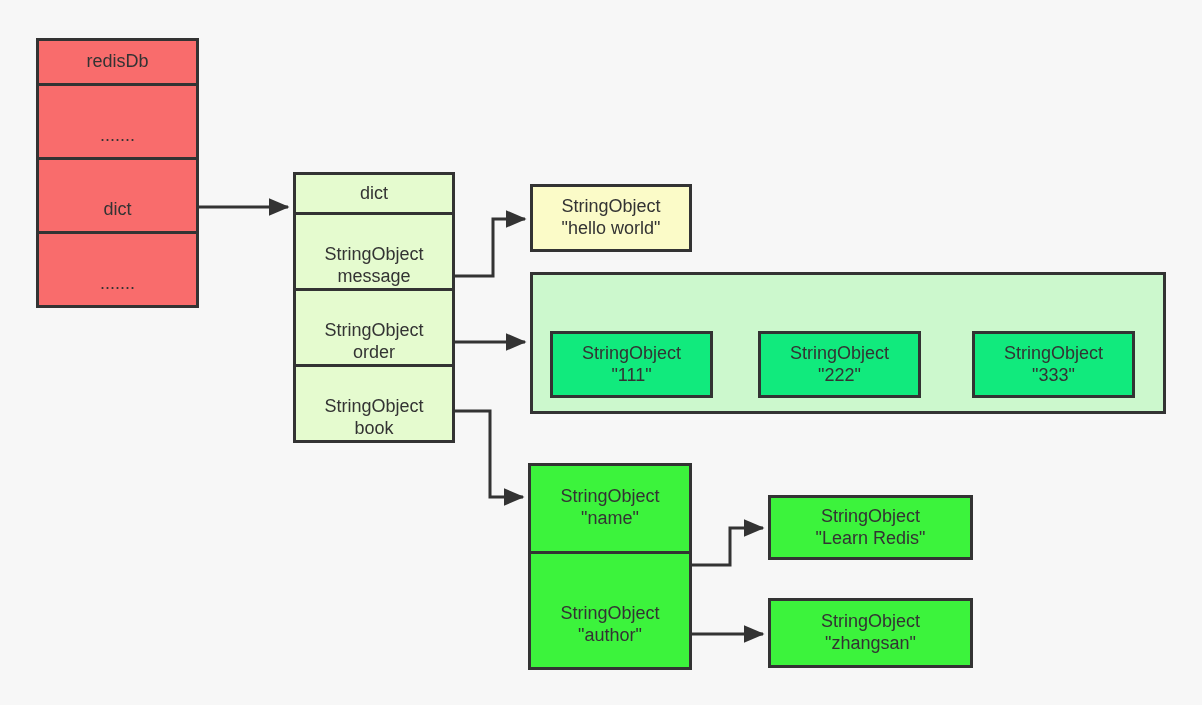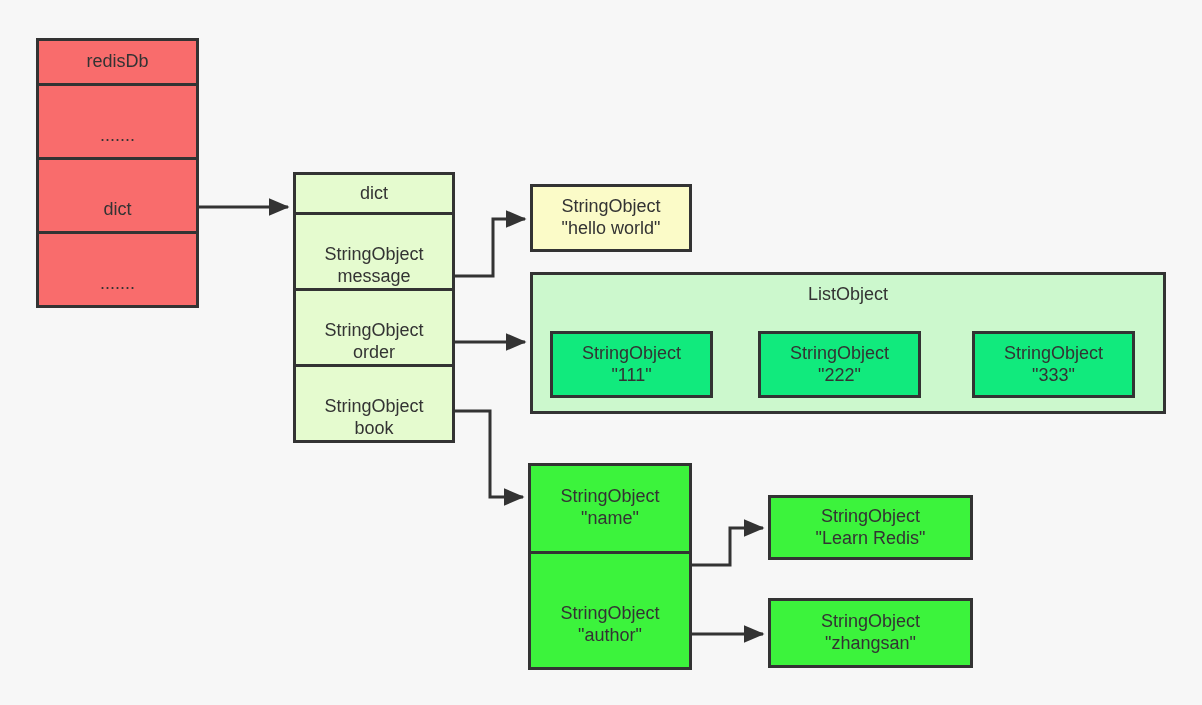--- a/index.html
+++ b/index.html
@@ -112,21 +112,20 @@
     <div class="cell">StringObject
 order</div>
     <div class="cell">StringObject
 book</div>
   </div>
 
   <div id="string-hello" class="box fill-yellow">StringObject
 "hello world"</div>
 
   <div id="list-object" class="box fill-mint">
-    <div class="list-title">ListObject</div>
     <div id="list-item-1" class="box list-item fill-spring">StringObject
 "111"</div>
     <div id="list-item-2" class="box list-item fill-spring">StringObject
 "222"</div>
     <div id="list-item-3" class="box list-item fill-spring">StringObject
 "333"</div>
   </div>
 
   <div id="hash-stack" class="stack fill-lime">
     <div class="cell">StringObject

